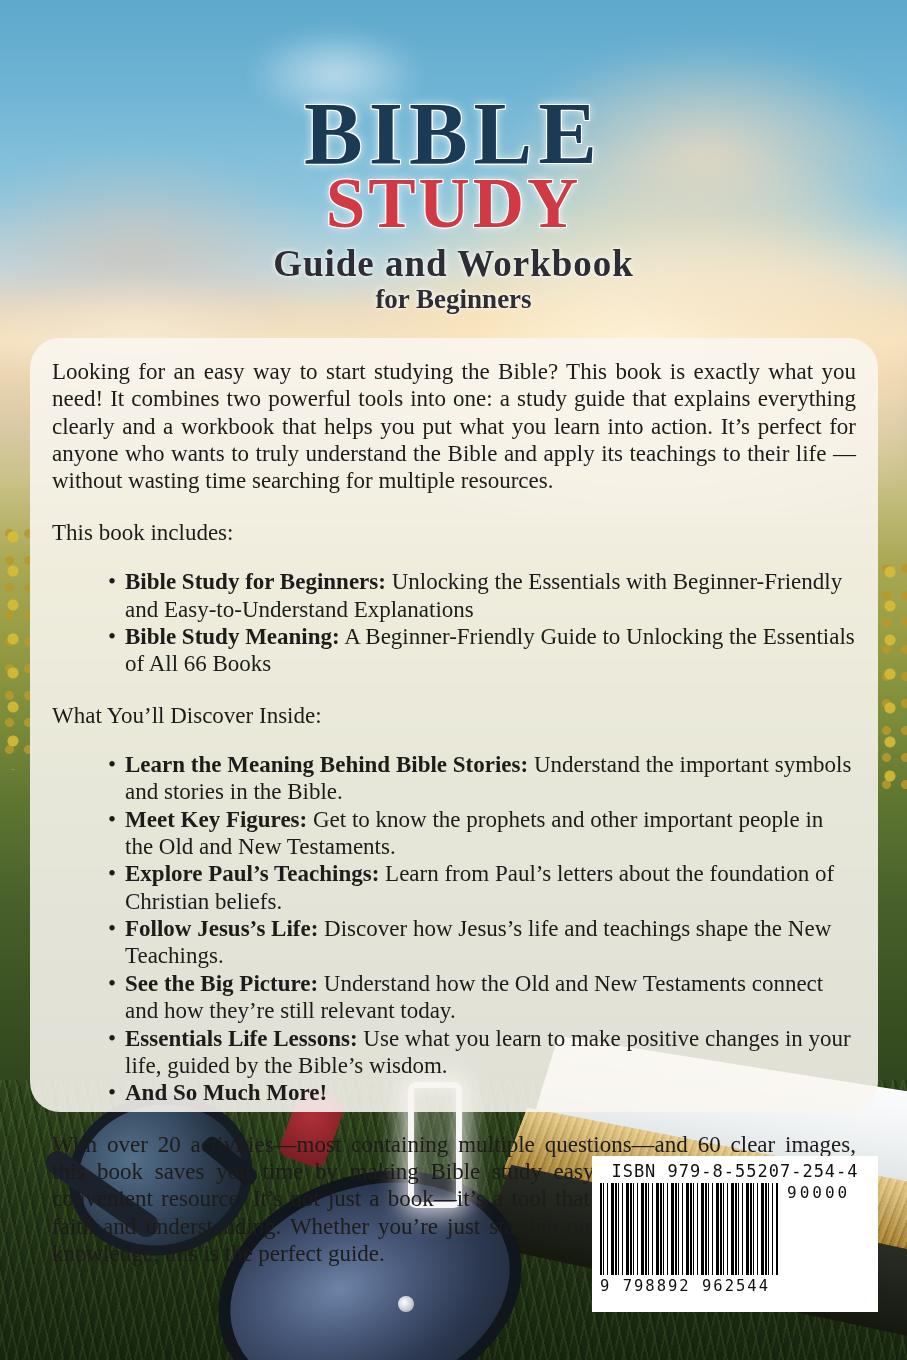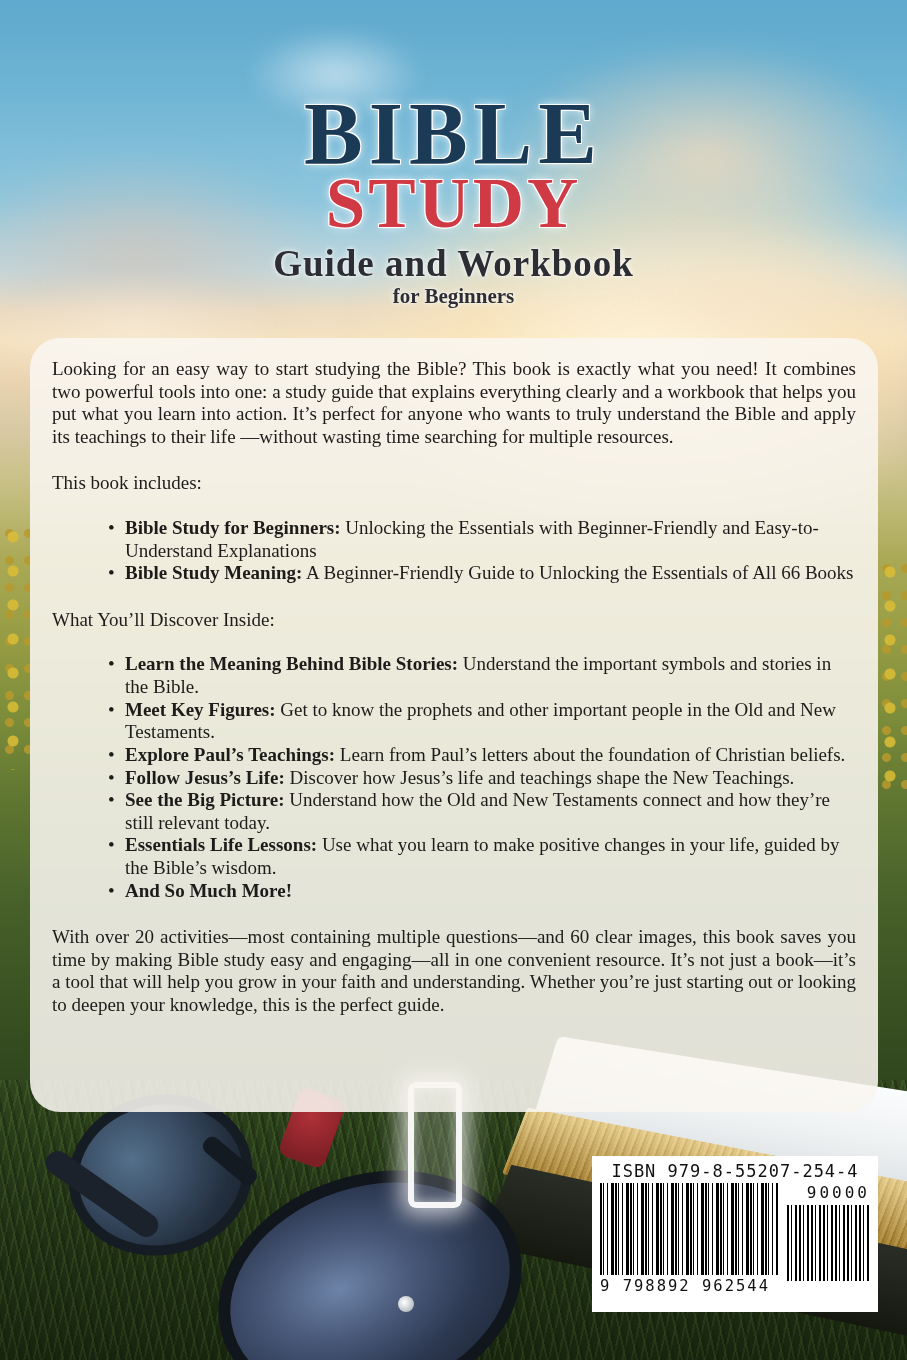--- a/index.html
+++ b/index.html
@@ -92,49 +92,49 @@
     margin:-6px 0 0;font-size:71px;line-height:.95;font-weight:bold;letter-spacing:3px;
     color:var(--title-red);
     text-shadow:0 0 2px #fff,1px 1px 0 #fff,-1px -1px 0 #fff,1px -1px 0 #fff,-1px 1px 0 #fff,0 0 10px rgba(255,255,255,.85);
     text-align:center;
   }
   .subtitle{
     margin:8px 0 0;font-size:37px;line-height:1;font-weight:bold;letter-spacing:1px;color:var(--subtitle-ink);
     text-shadow:0 0 6px rgba(255,255,255,.9),0 0 2px rgba(255,255,255,.9);
   }
   .subtitle2{
-    margin:4px 4px 0;font-size:21px;line-height:1;font-weight:bold;color:var(--subtitle-ink);
+    margin:4px 4px 0;font-size:27px;line-height:1;font-weight:bold;color:var(--subtitle-ink);
     text-shadow:0 0 6px rgba(255,255,255,.9),0 0 2px rgba(255,255,255,.9);
   }
   
   .panel{
     position:absolute;left:30px;top:338px;width:848px;height:774px;z-index:4;
     background:var(--panel-bg);border-radius:30px;padding:20px 22px 0;
-    font-size:19px;line-height:1.19;
+    font-size:23px;line-height:1.19;
   }
   .panel p{margin:0;}
   .intro{margin-bottom:24px !important;text-align:justify;}
   .section-heading{margin-bottom:22px !important;}
   .panel ul{list-style:none;margin:0 0 24px 56px;padding:0;}
   .panel li{position:relative;padding-left:17px;}
   .panel li::before{content:"\2022";position:absolute;left:0;top:0;}
   .b{font-weight:bold;}
   .outro{text-align:justify;}
   
   .barcode-box{
     position:absolute;left:592px;top:1156px;width:286px;height:156px;z-index:5;
     background:#fff;padding:5px 8px 6px;font-family:"DejaVu Sans Mono","Liberation Mono",monospace;color:#111;
   }
   .isbn-line{font-size:17px;letter-spacing:1px;text-align:center;white-space:nowrap;}
   .bc-row{display:flex;margin-top:2px;}
   .bc-main{width:178px;}
   .bars-main{height:92px;
     background:repeating-linear-gradient(90deg,#000 0 2px,#fff 2px 3px,#000 3px 4px,#fff 4px 7px,#000 7px 8px,#fff 8px 11px,#000 11px 14px,#fff 14px 15px);}
   .digits-row{font-size:15.5px;letter-spacing:2px;padding-top:2px;white-space:nowrap;}
-  .bc-addon{flex:1;padding-left:9px;display:flex;flex-direction:column;}
+  .bc-addon{flex:1;padding-left:9px;display:flex;flex-direction:row;}
   .price-code{font-size:16px;letter-spacing:3px;text-align:right;white-space:nowrap;}
   .bars-addon{height:76px;margin-top:3px;
     background:repeating-linear-gradient(90deg,#000 0 2px,#fff 2px 4px,#000 4px 5px,#fff 5px 8px,#000 8px 10px,#fff 10px 12px);}
 </style>
 </head>
 <body>
 
 <div class="cover">
 
   <div class="bg-sky"></div>

